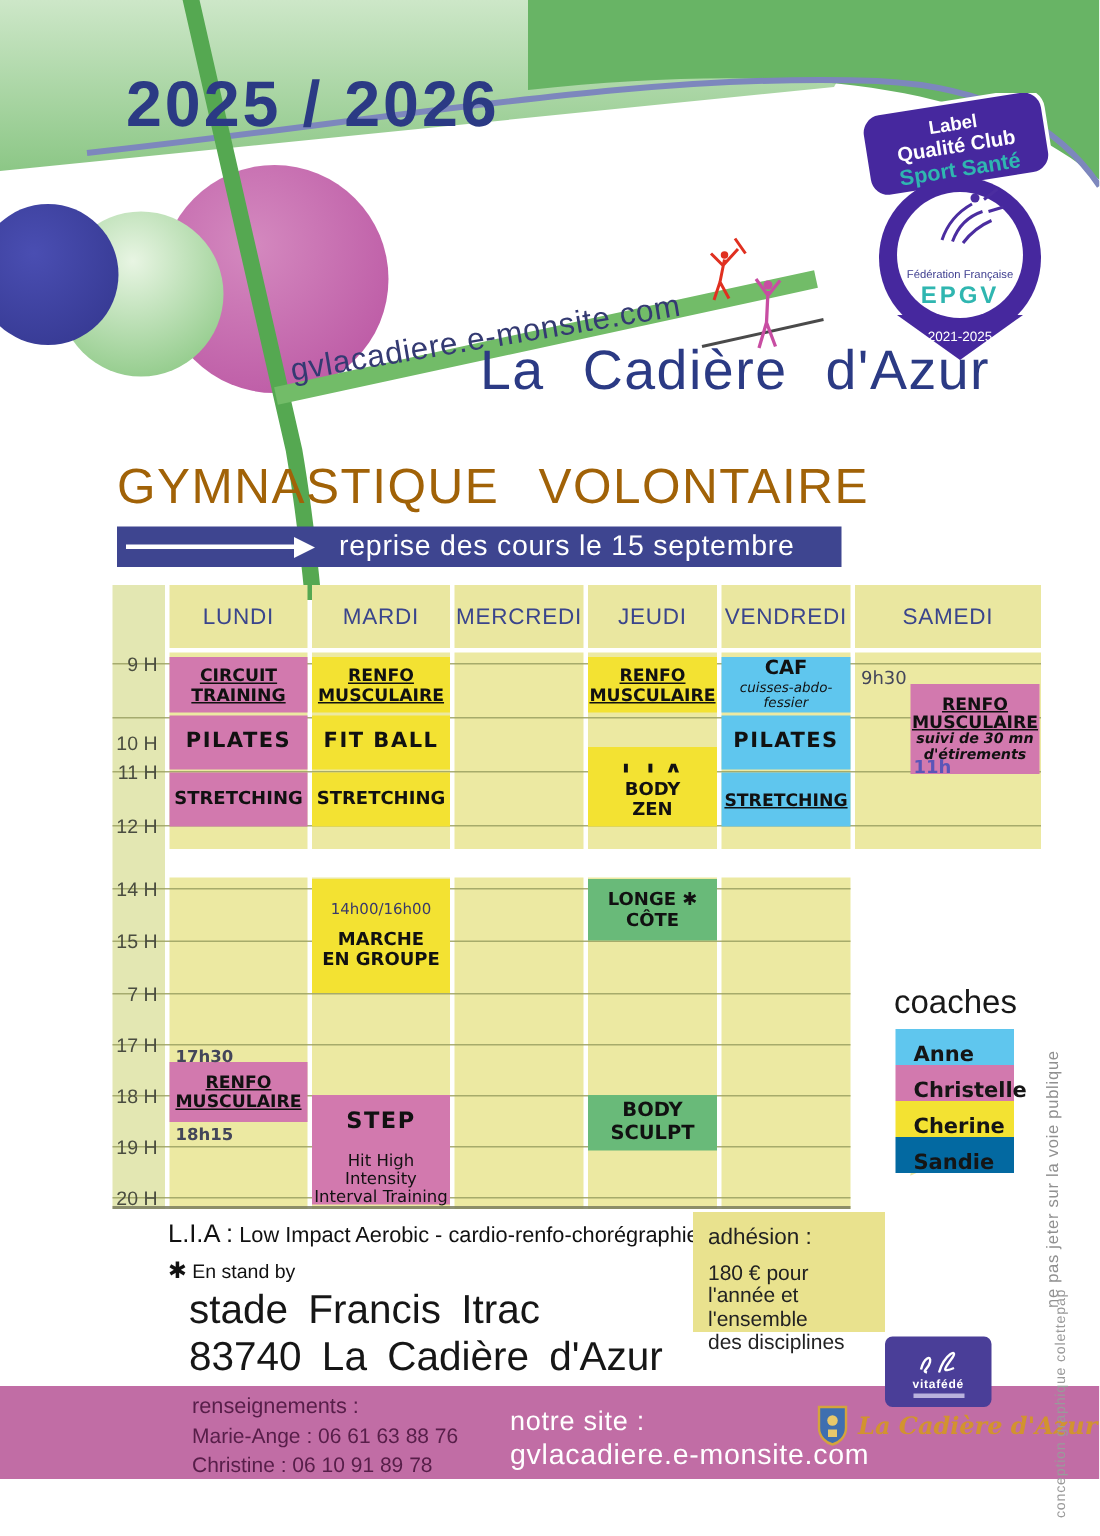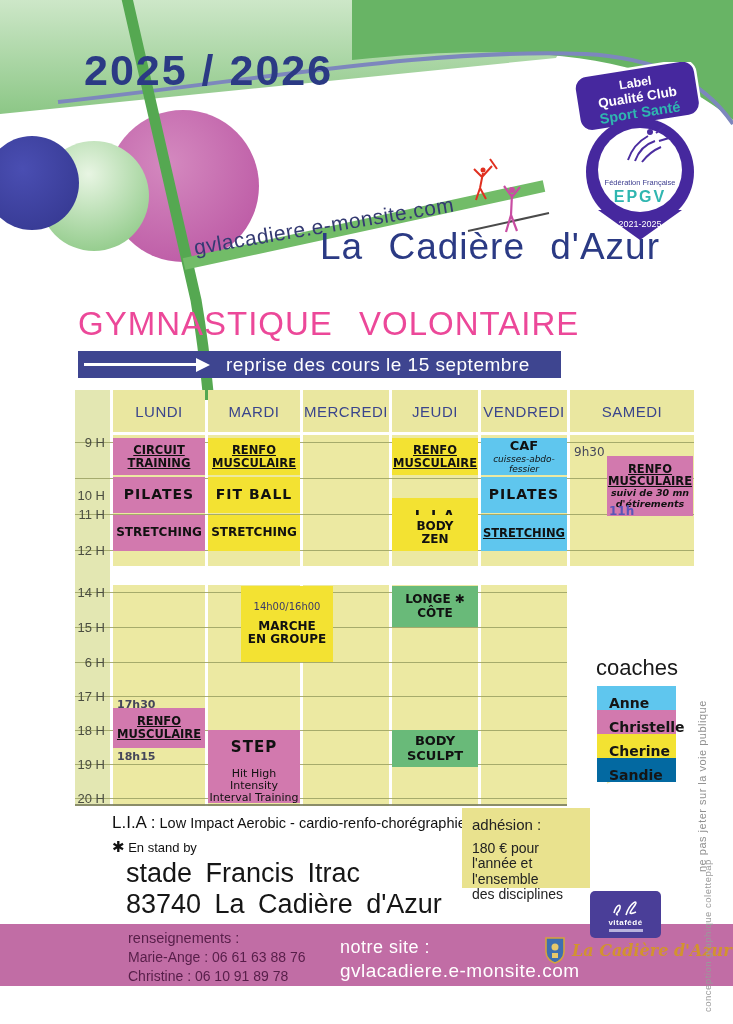--- a/index.html
+++ b/index.html
@@ -3,21 +3,21 @@
 <meta charset="utf-8">
 <style>
   html,body{margin:0;padding:0;background:#fff;}
   #page{position:relative;width:733px;height:1024px;background:#ffffff;overflow:hidden;
         font-family:"Liberation Sans",sans-serif;}
   .abs{position:absolute;}
   
   .season{font-size:43px;font-weight:bold;color:#2b3a84;letter-spacing:2px;}
   .site-diag{font-size:21px;color:#343a72;letter-spacing:.5px;transform:rotate(-9.5deg);transform-origin:left top;}
   .town{font-size:37px;color:#2b3a84;word-spacing:14px;letter-spacing:1px;}
-  .heading{font-size:33px;color:#ec4899;word-spacing:16px;letter-spacing:1px;}
+  .heading{font-size:33px;color:#a16207;word-spacing:16px;letter-spacing:1px;}
   .banner{display:flex;align-items:center;background:#3e4590;color:#fff;}
   .banner .shaft{display:inline-block;width:112px;height:3px;background:#fff;margin-left:6px;}
   .banner .head{display:inline-block;width:0;height:0;border-left:14px solid #fff;
                 border-top:7px solid transparent;border-bottom:7px solid transparent;}
   .banner .lab{font-size:19px;margin-left:16px;letter-spacing:.5px;}
   
   .colbg{position:absolute;background:#ece9a2;z-index:1;}
   .timebg{position:absolute;background:#e3e7b2;z-index:1;}
   .hdrcell{position:absolute;top:390px;height:42px;background:#eae7a0;color:#3a458c;
            display:flex;align-items:center;justify-content:center;font-size:15px;letter-spacing:.5px;z-index:1;}
@@ -167,21 +167,21 @@
     <div class="hline" style="top:764px;width:492px;"></div>
     <div class="hline" style="top:798px;width:492px;"></div>
     <div class="hline" style="top:804px;width:492px;height:2px;background:#7a7c5e;"></div>
 
     <div class="hourlab" style="top:435px;">9 H</div>
     <div class="hourlab" style="top:488px;text-align:right;">10 H</div>
     <div class="hourlab" style="top:507px;">11 H</div>
     <div class="hourlab" style="top:543px;">12 H</div>
     <div class="hourlab" style="top:585px;">14 H</div>
     <div class="hourlab" style="top:620px;">15 H</div>
-    <div class="hourlab" style="top:655px;">6 H</div>
+    <div class="hourlab" style="top:655px;">7 H</div>
     <div class="hourlab" style="top:689px;">17 H</div>
     <div class="hourlab" style="top:723px;">18 H</div>
     <div class="hourlab" style="top:757px;">19 H</div>
     <div class="hourlab" style="top:791px;">20 H</div>
 
     <div class="block pink s11" style="left:113px;top:438px;width:92px;height:37px;">CIRCUIT
 TRAINING</div>
     <div class="block pink s14" style="left:113px;top:477px;width:92px;height:36px;">PILATES</div>
     <div class="block pink s12" style="left:113px;top:515px;width:92px;height:36px;">STRETCHING</div>
 
@@ -205,21 +205,21 @@
 
     <div class="timenote" style="left:574px;top:445px;font-weight:normal;font-size:12px;">9h30</div>
     <div class="block pink" style="left:607px;top:456px;width:86px;height:60px;">
       <span class="s11">RENFO
 MUSCULAIRE</span>
       <span class="subnote">suivi de 30 mn
 d'étirements</span>
     </div>
     <div class="timenote" style="left:609px;top:504px;color:#5a55b8;font-size:12px;z-index:5;">11h</div>
 
-    <div class="block yellow" style="left:208px;top:586px;width:92px;height:76px;margin-left:33px;">
+    <div class="block yellow" style="left:208px;top:586px;width:92px;height:76px;">
       <span style="font-size:10px;font-weight:normal;color:#3a3a6a;margin-bottom:7px;">14h00/16h00</span>
       <span class="s12">MARCHE
 EN GROUPE</span>
     </div>
     <div class="block green s12" style="left:392px;top:586px;width:86px;height:41px;">LONGE ✱
 CÔTE</div>
 
     <div class="timenote" style="left:117px;top:698px;">17h30</div>
     <div class="block pink s11" style="left:113px;top:708px;width:92px;height:40px;">RENFO
 MUSCULAIRE</div>

